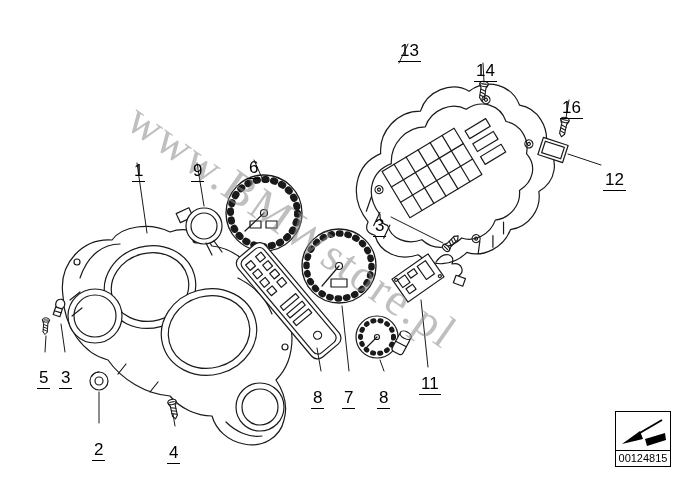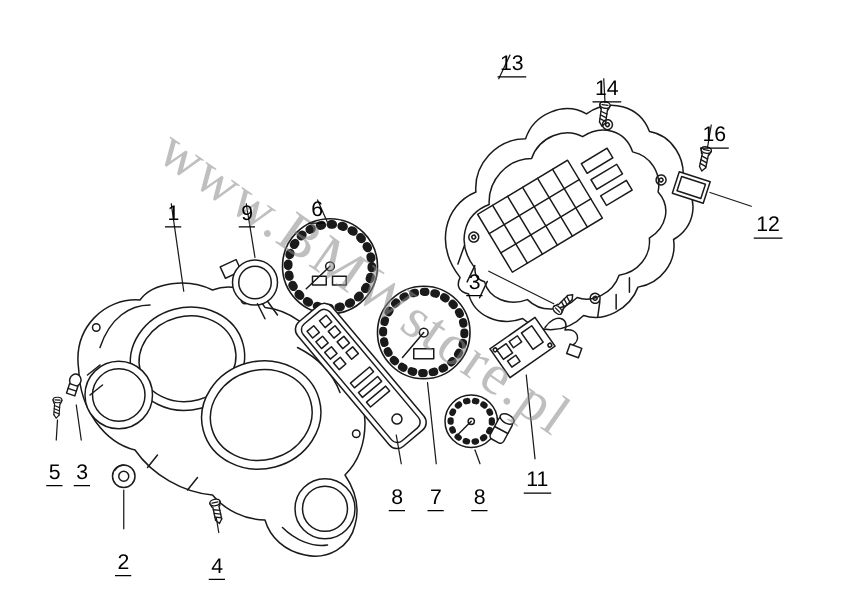--- a/index.html
+++ b/index.html
@@ -292,14 +292,24 @@
   <div class="part-label" style="left:377px; top:373px;">8</div>
   <div class="part-label" style="left:191px; top:146px;">9</div>
   <div class="part-label" style="left:311px; top:373px;">8</div>
   <div class="part-label" style="left:419px; top:359px;">11</div>
   <div class="part-label" style="left:373px; top:201px;">3</div>
   <div class="part-label" style="left:398px; top:26px;">13</div>
   <div class="part-label" style="left:474px; top:46px;">14</div>
   <div class="part-label" style="left:603px; top:155px;">12</div>
   <div class="part-label" style="left:560px; top:83px;">16</div>
 
+  <div class="stamp">
+    <div class="stamp-box">
+      <svg width="50" height="34" viewBox="0 0 50 34">
+        <line x1="44" y1="6" x2="20" y2="20" stroke="#000" stroke-width="2"></line>
+        <path d="M 4,30 L 22,17 L 25,25 Z" fill="#000"></path>
+        <path d="M 27,25 L 47,19 L 48,26 L 29,32 Z" fill="#000"></path>
+      </svg>
+    </div>
+    <div class="stamp-num">00124815</div>
+  </div>
 
 </div>
 
 </body></html>

